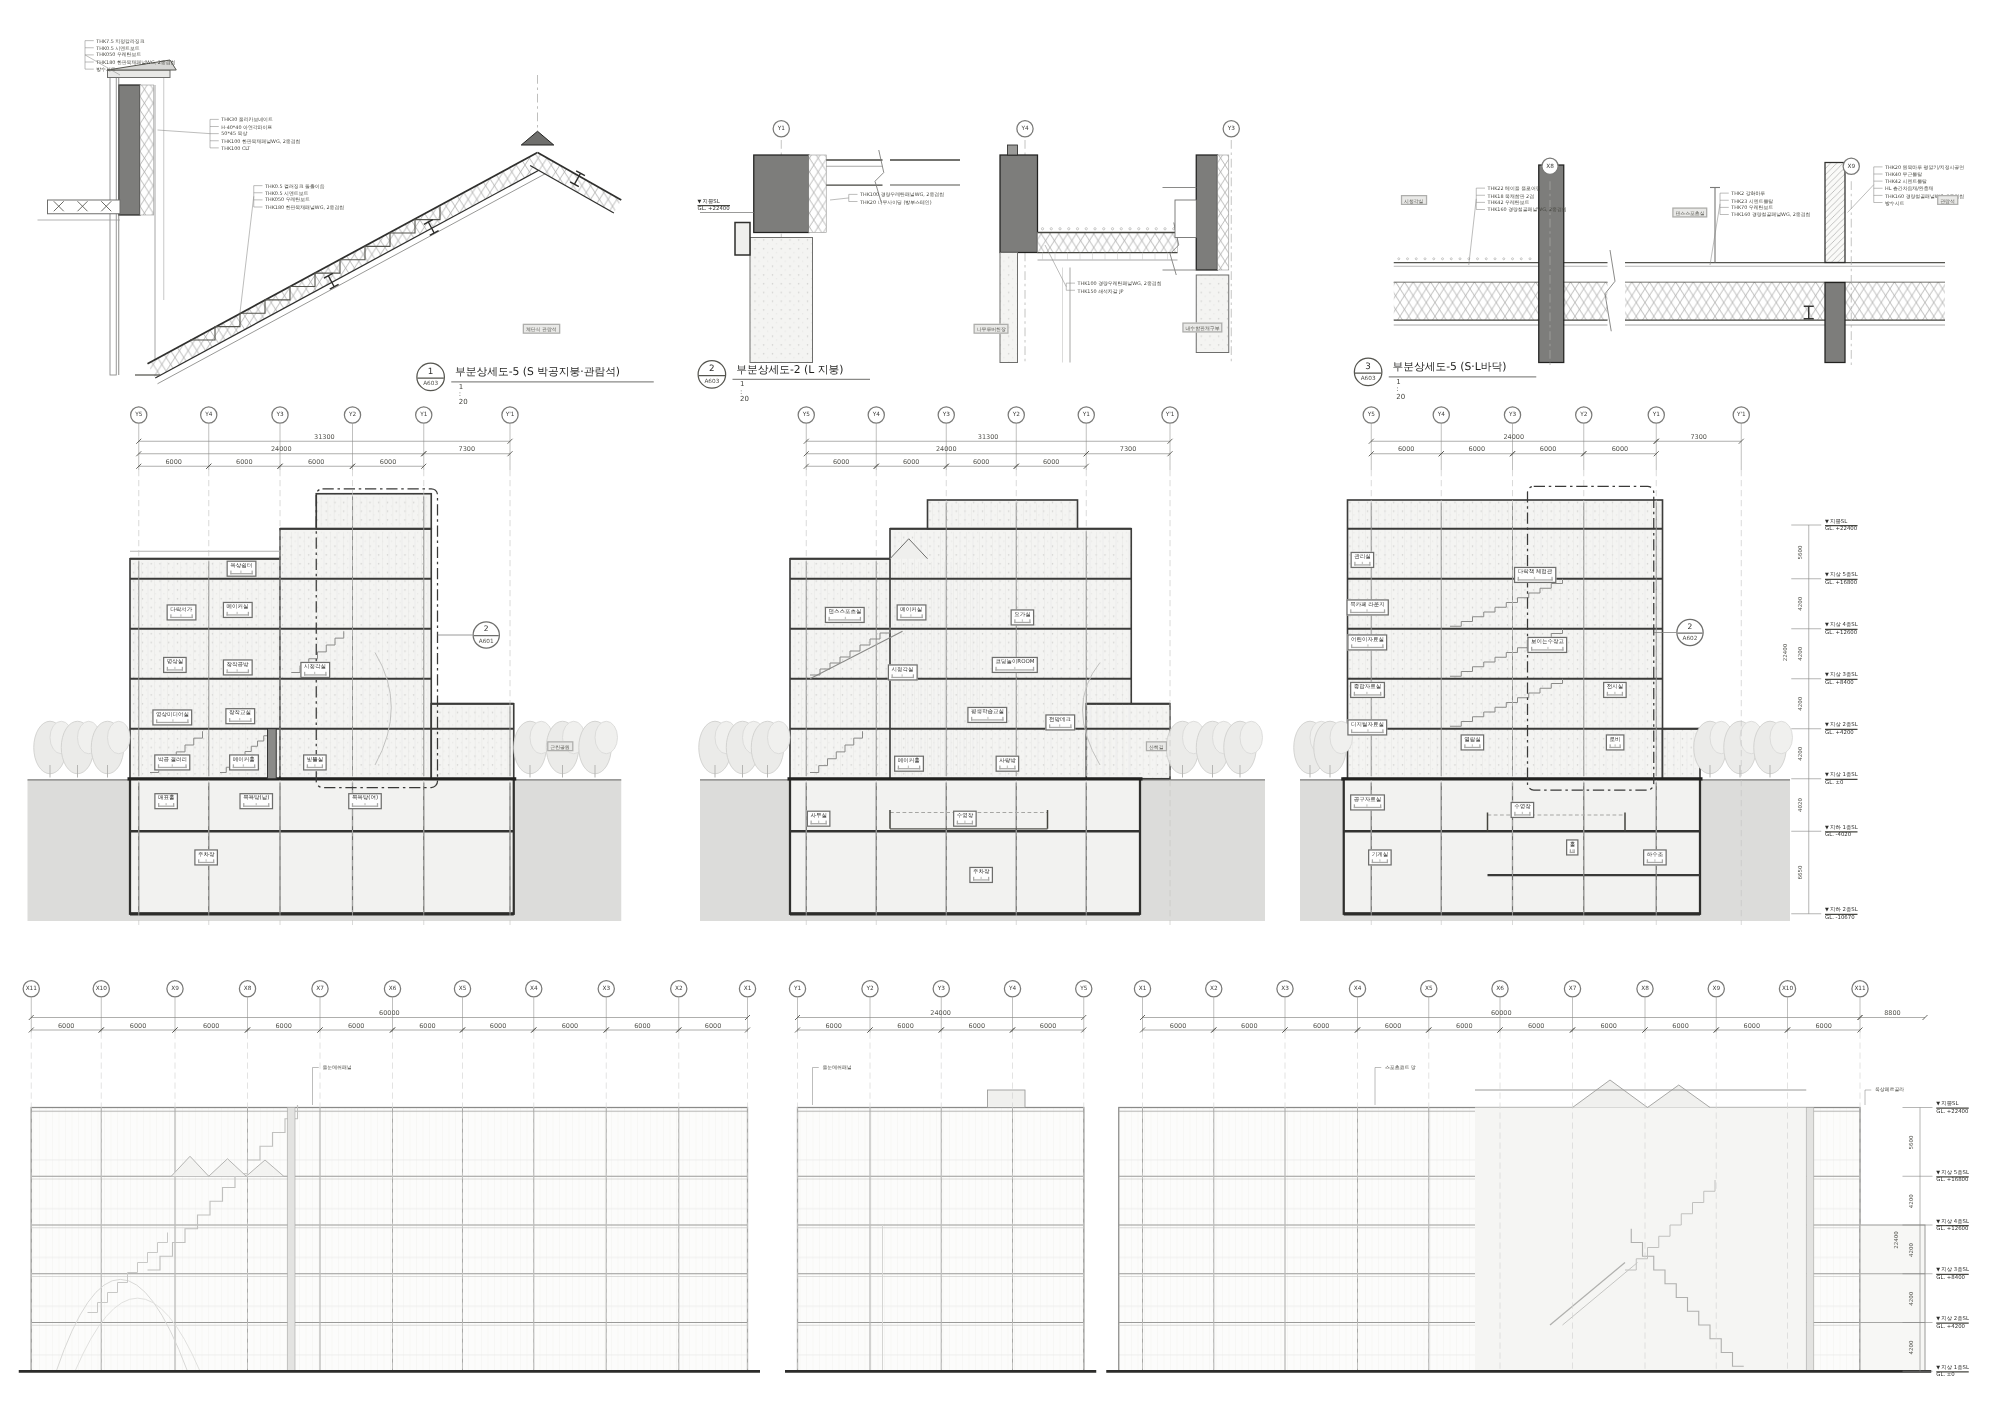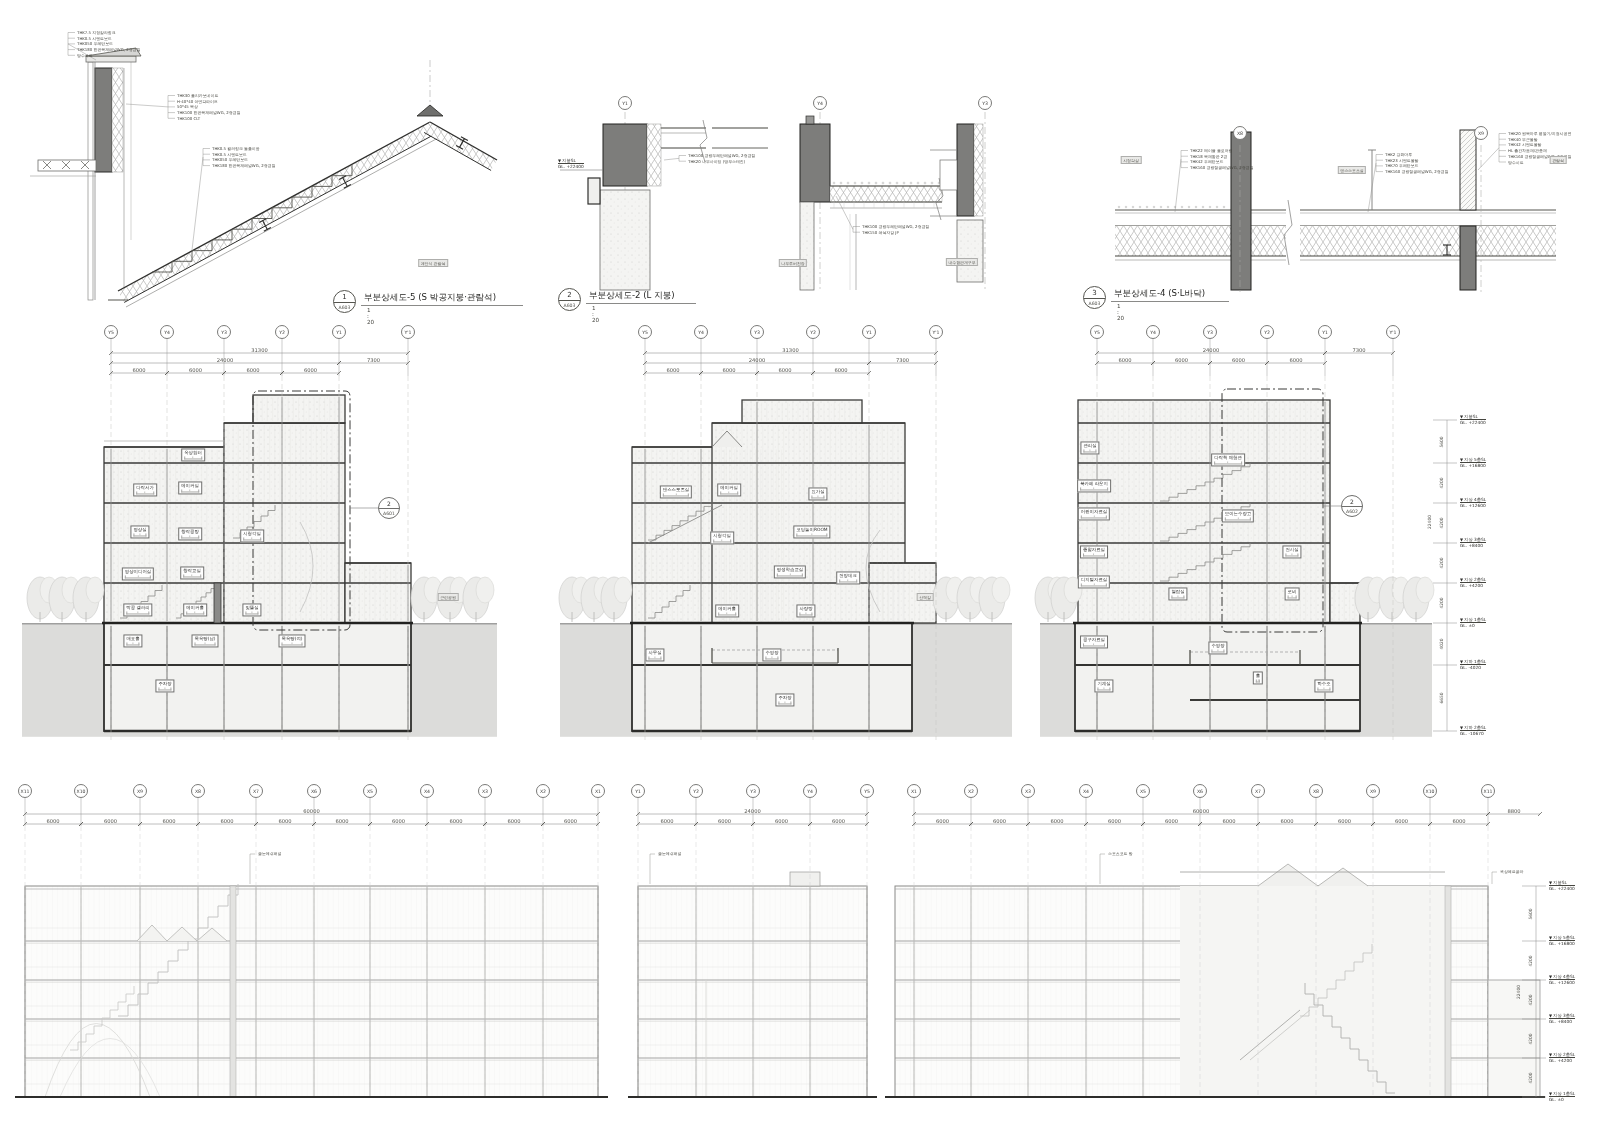--- a/index.html
+++ b/index.html
@@ -1015,21 +1015,21 @@
       </div>
       <span class="dt-t">부분상세도-2 (L 지붕)</span>
       <span class="dt-u" style="width:110px"></span>
       <span class="dt-s">1 : 20</span>
     </div>
     <div class="dtitle" style="left:1083px;top:286px">
       <div class="dt-c">
         <span class="n">3</span>
         <span class="r">A603</span>
       </div>
-      <span class="dt-t">부분상세도-4 (S·L바닥)</span>
+      <span class="dt-t">부분상세도-5 (S·L바닥)</span>
       <span class="dt-u" style="width:118px"></span>
       <span class="dt-s">1 : 20</span>
     </div>
   <div class="co" style="left: 389px; top: 508px;">
         <span class="n">2</span>
         <span class="r">A601</span>
       </div>
       <div class="bub" style="left: 111px; top: 332px;">Y5</div>
       <div class="bub" style="left: 167px; top: 332px;">Y4</div>
       <div class="bub" style="left: 224px; top: 332px;">Y3</div>

